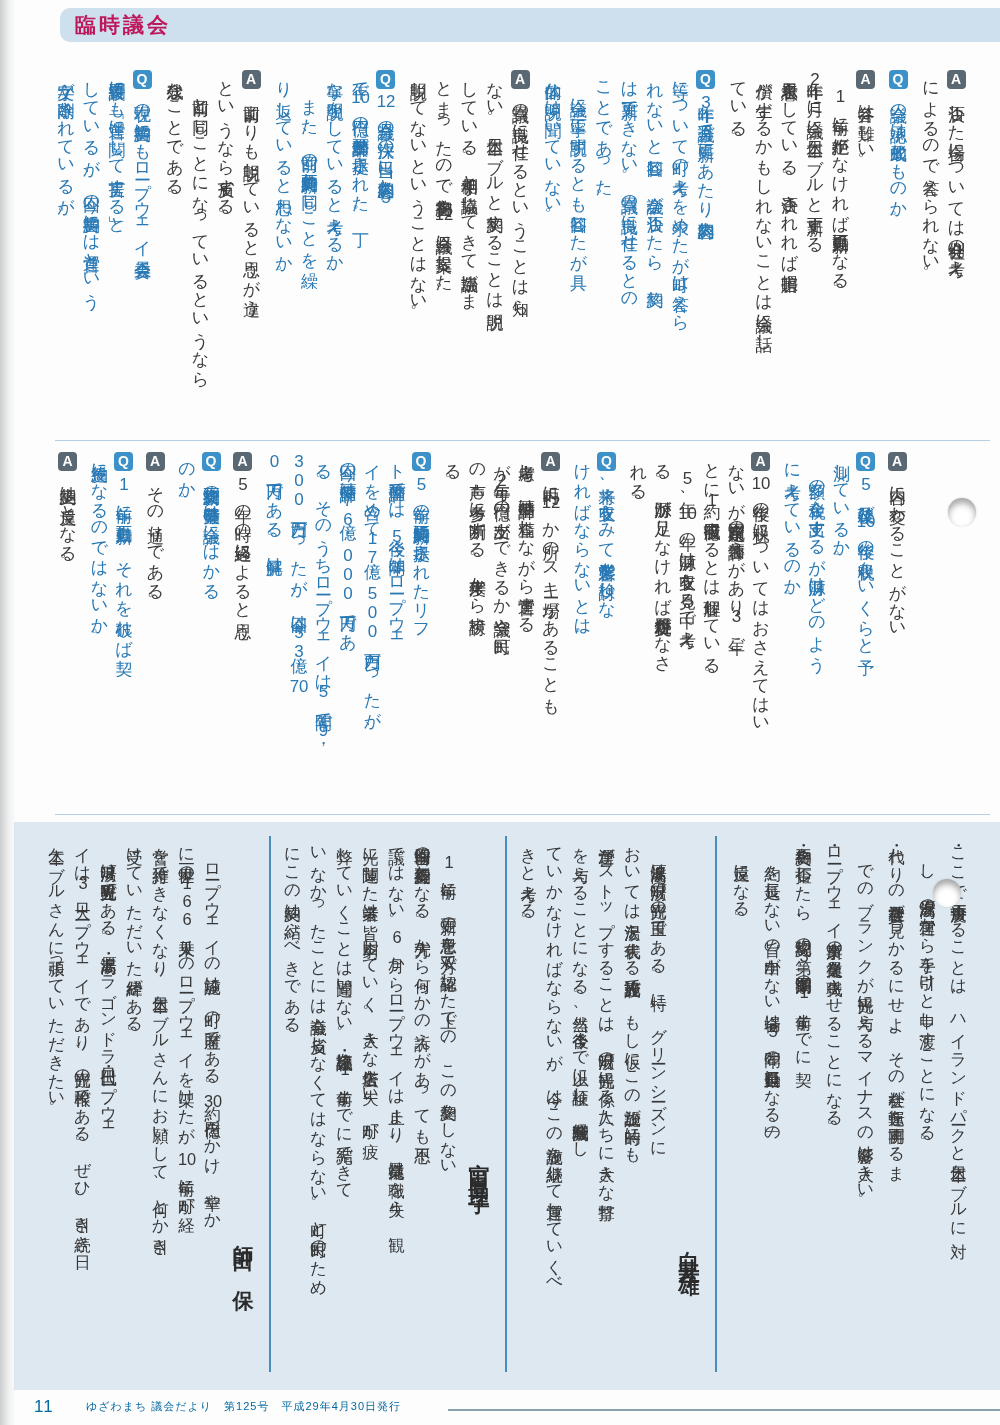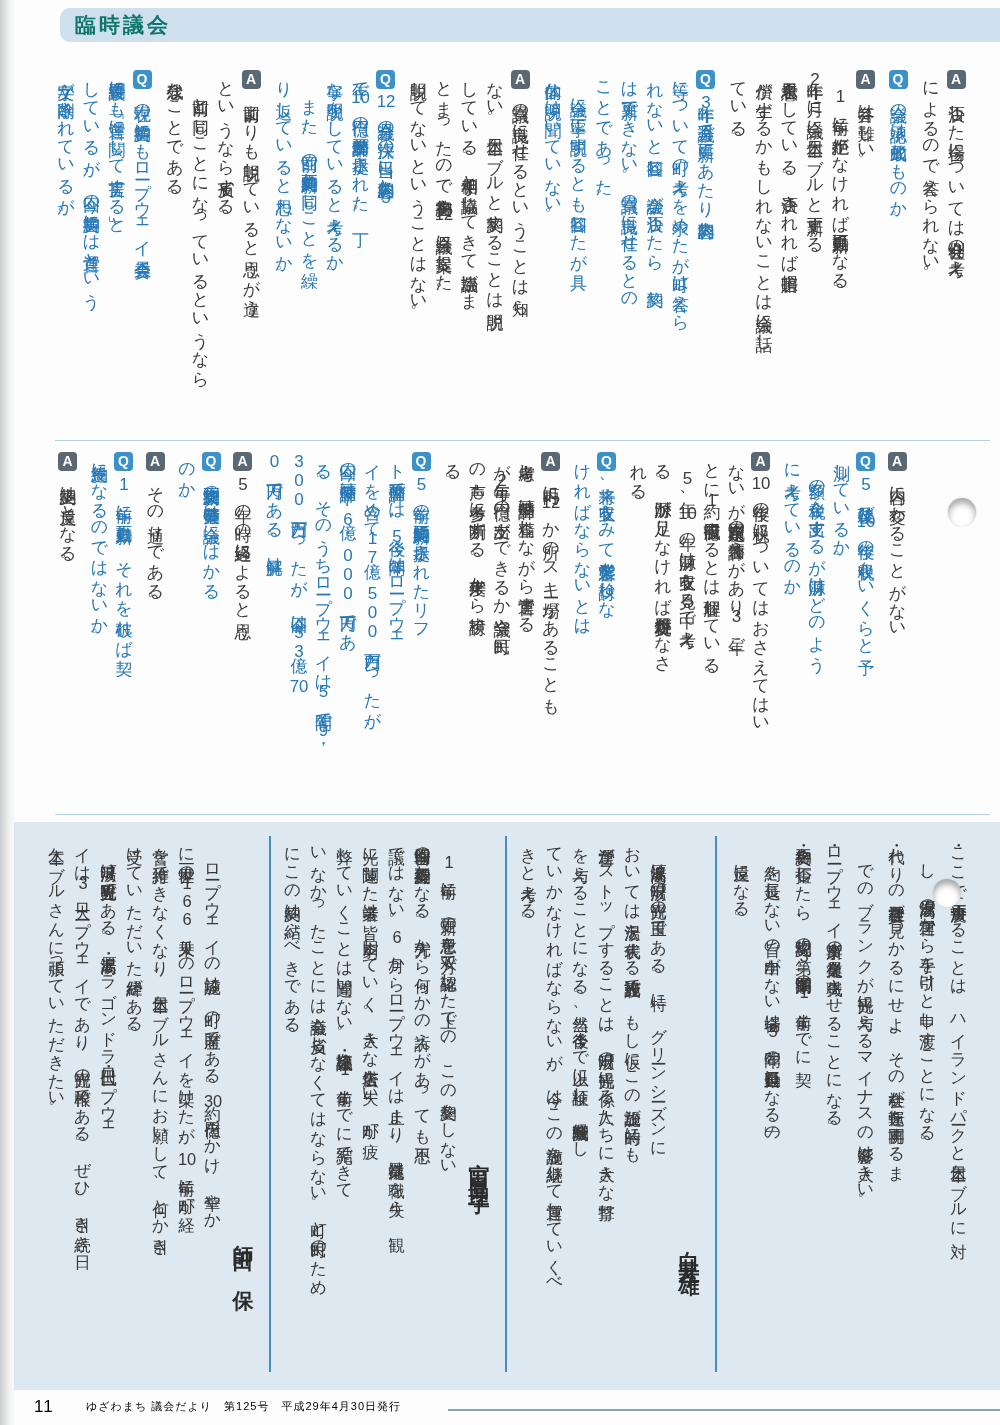--- a/index.html
+++ b/index.html
@@ -3,21 +3,21 @@
 <meta charset="utf-8">
 <style>
   html,body{margin:0;padding:0;background:#e9e9e9;}
   .page{position:relative;width:1000px;height:1425px;background:#fdfdfd;overflow:hidden;
         font-family:"Liberation Sans","DejaVu Sans",sans-serif;color:#3c3c3c;}
   .edge-shadow{position:absolute;left:0;top:0;bottom:0;width:16px;z-index:6;
         background:linear-gradient(to right,rgba(90,95,100,.30),rgba(120,125,130,.10) 55%,transparent);}
   
   .header-bar{position:absolute;left:60px;right:0;top:8px;height:34px;background:#cee0ee;
         border-radius:10px 0 0 10px;display:flex;align-items:center;padding-left:15px;box-sizing:border-box;}
-  .header-text{font-size:21px;font-weight:bold;color:#0f766e;letter-spacing:3px;}
+  .header-text{font-size:21px;font-weight:bold;color:#be185d;letter-spacing:3px;}
   
   .vflow{writing-mode:vertical-rl;text-orientation:upright;position:absolute;}
   .cols,.group{display:contents;}
   .vline{font-size:17px;line-height:25.5px;white-space:nowrap;letter-spacing:0;}
   #sec1{top:70px;right:24px;width:930px;height:372px;}
   #sec2{top:452px;right:84px;width:840px;height:360px;}
   #sec2 .vline{line-height:24.5px;}
   .vline:has(.badge[data-b]){margin-block-start:7px;}
   .vline[data-c="q"]{color:#2878b4;}
   .badge{display:inline-block;width:19px;height:19px;border-radius:4px;color:#fff;font-weight:bold;
@@ -40,21 +40,21 @@
   .vname{font-size:21px;line-height:34px;letter-spacing:8px;color:#2b2b2b;white-space:nowrap;font-weight:bold;}
   .n0{padding-top:398px;}
   .n1{padding-top:310px;}
   .n2{padding-top:392px;}
   
   .hole{position:absolute;width:28px;height:28px;border-radius:50%;background:#fff;z-index:5;
         box-shadow:inset 0 5px 6px rgba(60,60,60,.45),0 0 2px rgba(180,190,200,.7);}
   .hole1{left:948px;top:498px;}
   .hole2{left:933px;top:879px;}
   
-  .footer{position:absolute;left:0;right:0;top:1396px;height:26px;color:#000000;text-align:center;}
+  .footer{position:absolute;left:0;right:0;top:1396px;height:26px;color:#0369a1;text-align:center;}
   .page-no{position:absolute;left:34px;top:1px;font-size:17px;letter-spacing:1px;}
   .footer-text{position:absolute;left:86px;top:3px;font-size:11px;letter-spacing:1px;}
   .footer-line{position:absolute;left:448px;right:0;top:13px;height:2px;background:#8aa0ae;}
 </style>
 </head>
 <body>
 
 <div class="page">
 
   <div class="edge-shadow"></div>

